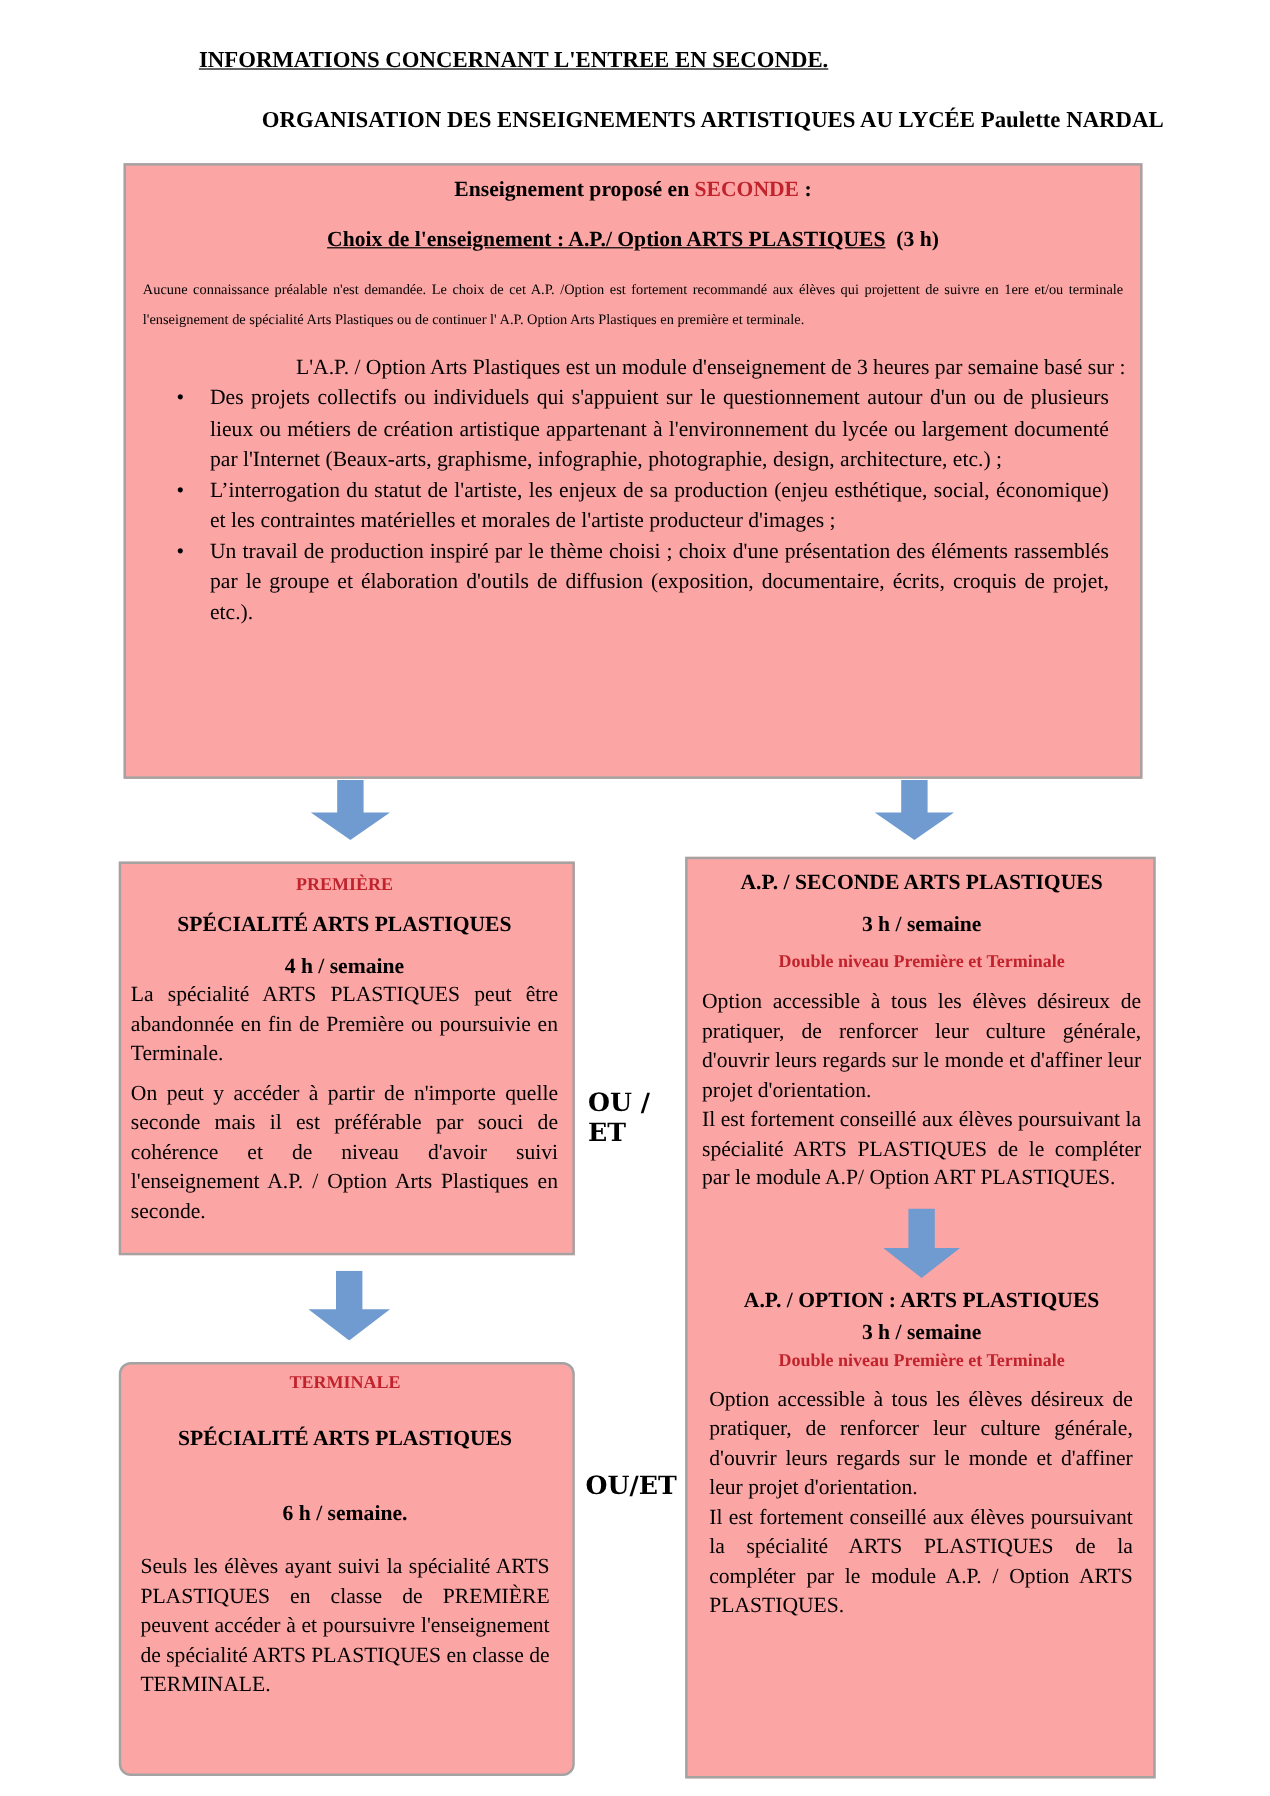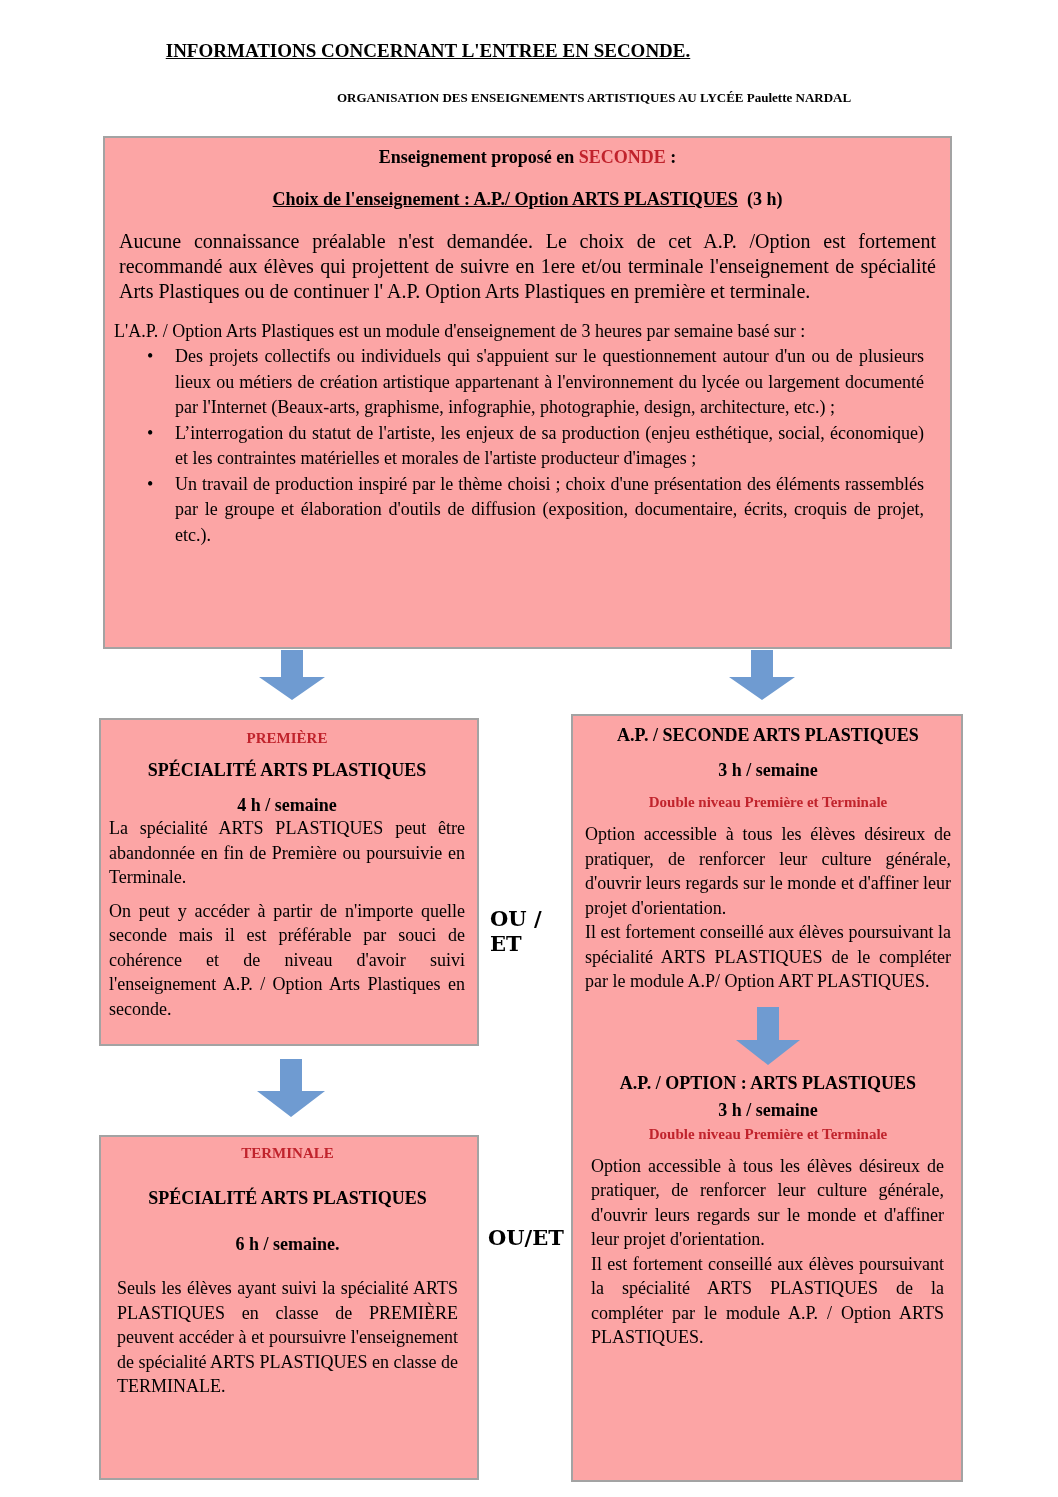--- a/index.html
+++ b/index.html
@@ -3,36 +3,36 @@
   <meta charset="utf-8">
   <style>
     html, body { margin: 0; padding: 0; background: #ffffff; }
     body { width: 1058px; height: 1497px; position: relative; overflow: hidden;
       font-family: "Liberation Serif", "DejaVu Serif", serif; color: #000; }
     .abs { position: absolute; }
     .red { color: #c0232c; }
     .title1 { left: 0; width: 856px; top: 40px; text-align: center; font-weight: bold;
       font-size: 19px; text-decoration: underline; }
     .title2 { left: 0; width: 1058px; top: 90px; text-align: center; font-weight: bold;
-      font-size: 13px; padding-left: 130px; box-sizing: border-box; }
+      font-size: 19px; padding-left: 130px; box-sizing: border-box; }
     .box { border: 2px solid #a3a3a3; background: #fca5a5; box-sizing: border-box; }
     .just { text-align: justify; text-align-last: left; }
     .main-box { left: 103px; top: 136px; width: 849px; height: 513px; padding: 8px 12px; }
     .mb-heading { font-size: 18px; font-weight: bold; text-align: center; margin-top: 1px; }
     .mb-sub { font-size: 18px; font-weight: bold; text-align: center; margin-top: 21px; }
     .mb-sub u { text-decoration: underline; font-family: Liberation Serif, serif; }
-    .mb-intro { font-size: 20px; line-height: 25px; margin-top: 19px; padding: 0 2px; text-align: justify; }
-    .mb-intro2 { font-size: 18px; line-height: 25px; margin-top: 15px; margin-left: -3px; }
+    .mb-intro { font-size: 12px; line-height: 25px; margin-top: 19px; padding: 0 2px; text-align: justify; }
+    .mb-intro2 { font-size: 18px; line-height: 25px; margin-top: 15px; margin-left: -3px; text-align: right; }
     ul.bul { list-style: none; margin: 0; padding: 0; }
     ul.bul li { position: relative; padding-left: 58px; padding-right: 14px; font-size: 18px; line-height: 25.5px; text-align: justify; }
     ul.bul li .dot { position: absolute; left: 30px; top: 0; }
     .arrow { width: 66px; height: 50px; }
     .arrow svg { display: block; }
     .p-box { left: 99px; top: 718px; width: 380px; height: 328px; padding: 8px 12px 0 8px; }
-    .t-box { left: 99px; top: 1135px; width: 380px; height: 345px; padding: 8px 19px 0 16px; }
+    .t-box { left: 99px; top: 1135px; width: 380px; height: 345px; padding: 8px 19px 0 16px; border-radius: 10px; }
     .r-box { left: 571px; top: 714px; width: 392px; height: 768px; padding: 8px 10px 0 12px; }
     .h-red { font-size: 15px; font-weight: bold; text-align: center; }
     .h-black { font-size: 18px; font-weight: bold; text-align: center; }
     .body-txt { font-size: 18px; line-height: 24.5px; text-align: justify; }
     .ouet { font-size: 21px; font-weight: bold; font-family: "DejaVu Serif", serif; }
   </style>
 </head>
 <body>
 
 <div class="abs title1">INFORMATIONS CONCERNANT L'ENTREE EN SECONDE.</div>
@@ -80,21 +80,21 @@
 
 <div class="abs arrow" style="left:257px; top:1059px; width:68px; height:58px;">
   <svg width="68" height="58" viewBox="0 0 68 58">
       <polygon points="23,0 45,0 45,32 68,32 34,58 0,32 23,32" fill="#6f9bd1"></polygon>
     </svg>
 </div>
 
 <div class="abs box t-box">
   <div class="h-red red" style="margin-top:0px;">TERMINALE</div>
   <div class="h-black" style="margin-top:26px;">SPÉCIALITÉ ARTS PLASTIQUES</div>
-  <div class="h-black" style="margin-top:25px;">6 h / semaine.</div>
+  <div class="h-black" style="margin-top:42px;">6 h / semaine.</div>
   <div class="body-txt just" style="margin-top:21px;">Seuls les élèves ayant suivi la spécialité ARTS PLASTIQUES en classe de PREMIÈRE peuvent accéder à et poursuivre l'enseignement de spécialité ARTS PLASTIQUES en classe de TERMINALE.</div>
 </div>
 
 <div class="abs ouet" style="left:488px; top:1225px;">OU/ET</div>
 
 <div class="abs box r-box">
   <div class="h-black" style="margin-top:1px;">A.P. / SECONDE ARTS PLASTIQUES</div>
   <div class="h-black" style="margin-top:14px;">3 h / semaine</div>
   <div class="h-red red" style="margin-top:13px;">Double niveau Première et Terminale</div>
   <div class="body-txt just" style="margin-top:11px;">Option accessible à tous les élèves désireux de pratiquer, de renforcer leur culture générale, d'ouvrir leurs regards sur le monde et d'affiner leur projet d'orientation.</div>

